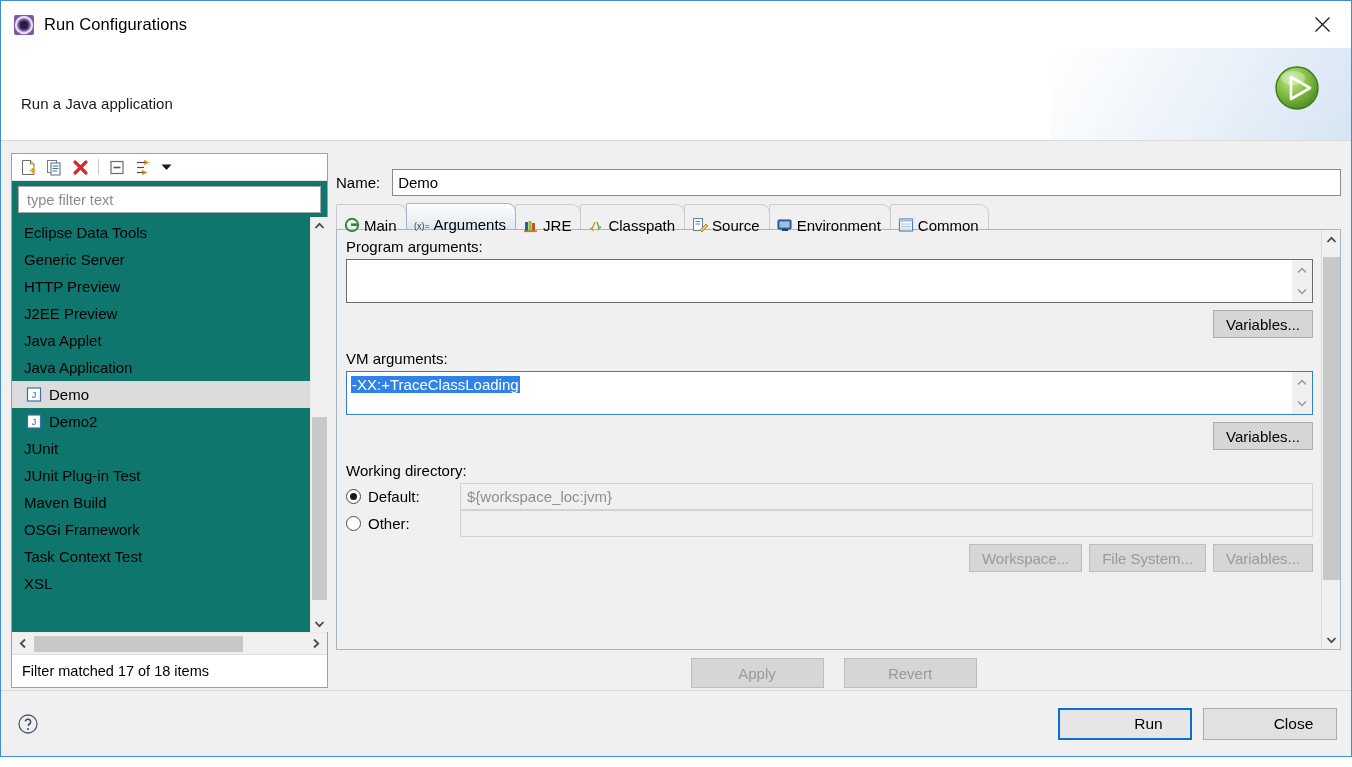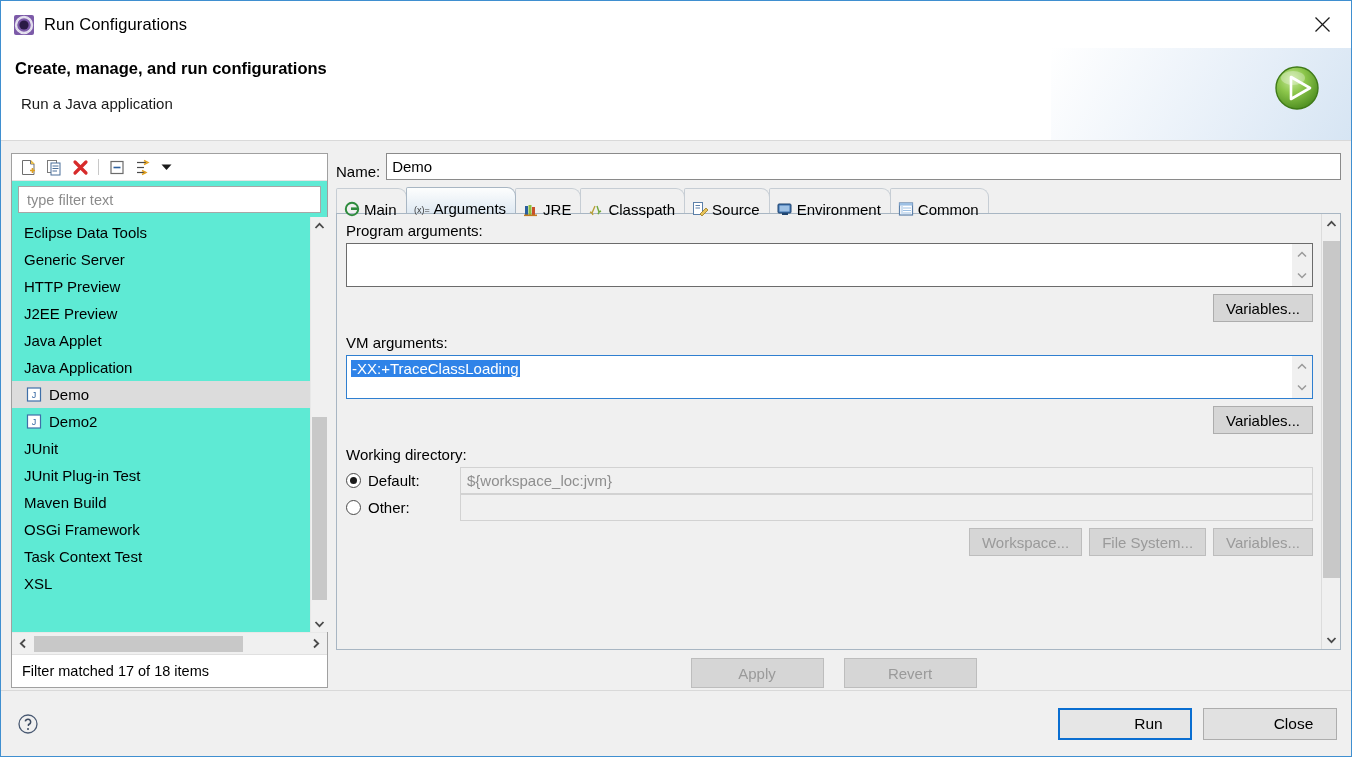--- a/index.html
+++ b/index.html
@@ -68,21 +68,21 @@
   .banner-run-icon { position:absolute; right:28px; top:14px; }
 
   
   .dlg-body {
     flex:1; display:flex; padding:12px 10px 0 10px; gap:8px;
     background:#f0f0f0; min-height:0;
   }
 
   
   .left-panel {
-    width:317px; background:#5eead4; border:1px solid #a0a0a0;
+    width:317px; background:#0f766e; border:1px solid #a0a0a0;
     display:flex; flex-direction:column; flex:none; height:535px;
   }
   .lp-toolbar {
     height:27px; display:flex; align-items:center; gap:2px;
     padding:0 4px; background:#ffffff; border-bottom:1px solid #e4e4e4;
   }
   .tb-btn {
     width:24px; height:22px; display:flex; align-items:center; justify-content:center;
     cursor:default;
   }
@@ -131,21 +131,21 @@
   .lp-status {
     height:33px; display:flex; align-items:center; padding-left:10px;
     font-size:14.5px; border-top:1px solid #e0e0e0; background:#fff; flex:none;
   }
 
   
   .right-panel {
     flex:1; display:flex; flex-direction:column; min-width:0; height:535px;
   }
   .name-row {
-    display:flex; align-items:flex-end; gap:6px; margin-bottom:8px; flex:none;
+    display:flex; align-items:center; gap:12px; margin-bottom:8px; flex:none;margin-top:16px;
   }
   .name-label { font-size:15px; }
   .name-input {
     flex:1; height:27px; border:1px solid #8a8a8a; background:#fff;
     padding:0 5px; font-family:inherit; font-size:15px; color:#000; outline:0;
   }
 
   .tabbar {
     display:flex; align-items:flex-end; height:26px; flex:none;
     border-bottom:1px solid #a8b6c3; position:relative; z-index:2;
@@ -265,21 +265,20 @@
     <span class="win-close">
       <svg width="17" height="17" viewBox="0 0 17 17">
         <line x1="1.5" y1="1.5" x2="15.5" y2="15.5" stroke="#1a1a1a" stroke-width="1.2"></line>
         <line x1="15.5" y1="1.5" x2="1.5" y2="15.5" stroke="#1a1a1a" stroke-width="1.2"></line>
       </svg>
     </span>
   </div>
 
   <div class="banner">
     <div class="banner-wash"></div>
-    <div class="banner-title">Create, manage, and run configurations</div>
     <div class="banner-sub">Run a Java application</div>
     <div class="banner-run-icon">
       <svg width="52" height="52" viewBox="0 0 52 52">
         <defs>
           <radialGradient id="grnball" cx="38%" cy="30%" r="72%">
             <stop offset="0%" stop-color="#c7e89c"></stop>
             <stop offset="45%" stop-color="#8cc64b"></stop>
             <stop offset="100%" stop-color="#4f8f21"></stop>
           </radialGradient>
         </defs>

